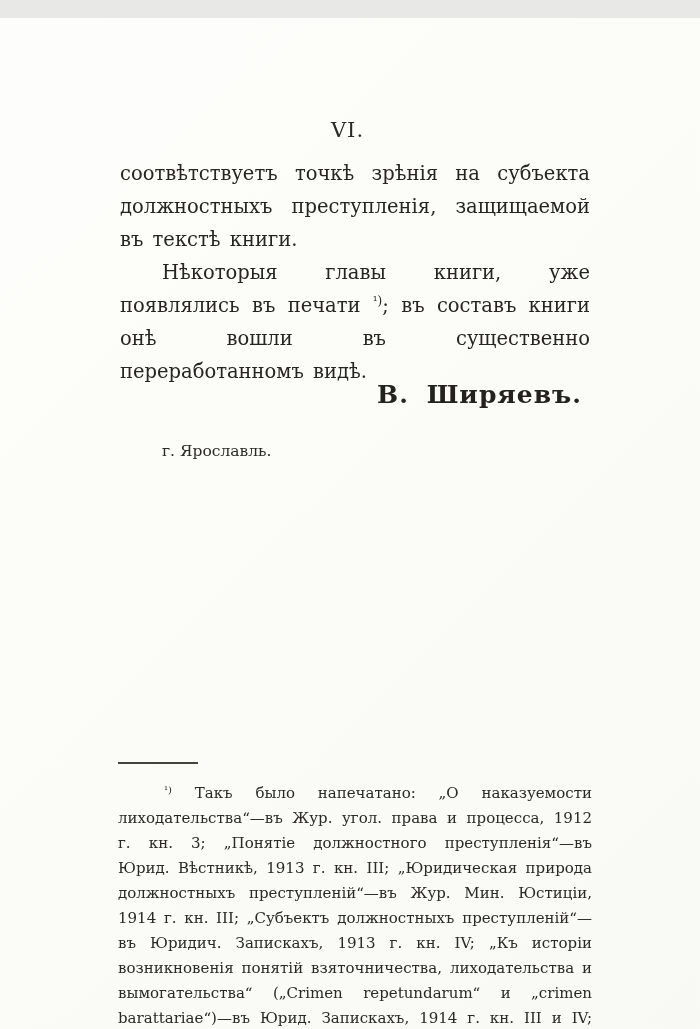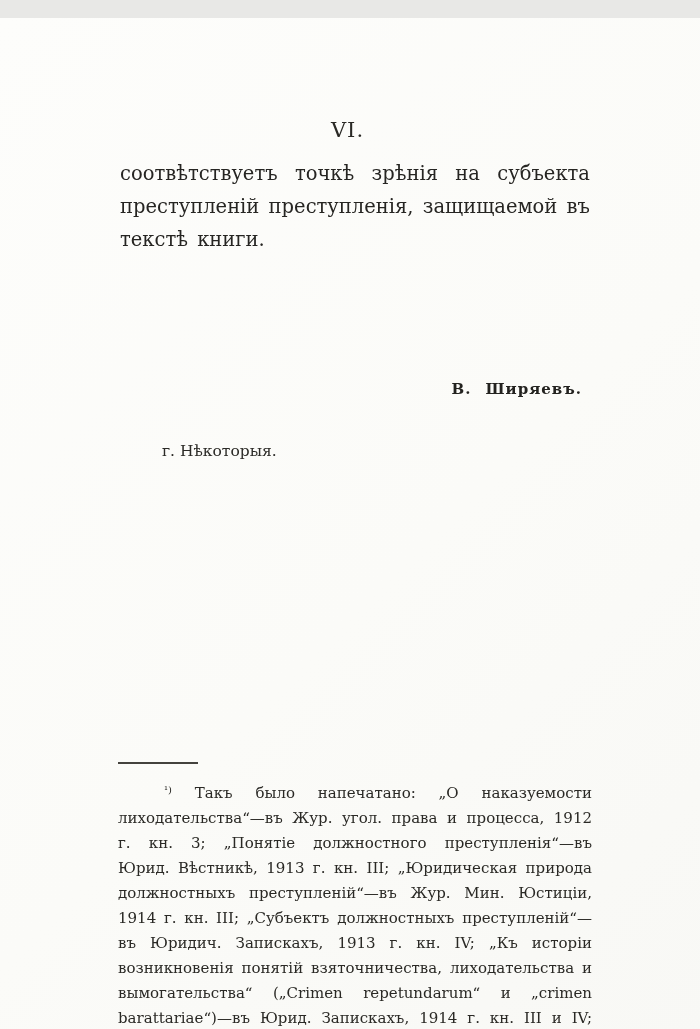--- a/index.html
+++ b/index.html
@@ -49,21 +49,21 @@
     line-height: 0;
     vertical-align: 7px;
     letter-spacing: 0;
   }
   .signature {
     position: absolute;
     top: 362px;
     left: 120px;
     width: 462px;
     text-align: right;
-    font-size: 15px;
+    font-size: 25px;
     font-weight: 700;
     letter-spacing: 1px;
     word-spacing: 8px;
     color: #23221f;
   }
   .dateline {
     position: absolute;
     top: 421px;
     left: 158px;
     font-size: 15.5px;
@@ -100,27 +100,28 @@
   }
 </style>
 </head>
 <body>
 
 <div class="page">
 
   <div class="section-heading">VI.</div>
 
   <div class="text-block">
-    <p>соотвѣтствуетъ точкѣ зрѣнія на субъекта преступленій преступленія, защищаемой въ текстѣ книги.</p>
+    <p>соотвѣтствуетъ точкѣ зрѣнія на субъекта должностныхъ преступленія, защищаемой въ текстѣ книги.</p>
+    <p class="indent"><span>Нѣкоторыя главы книги, уже появлялись въ печати </span><sup class="fn-ref">¹)</sup><span>; въ составъ книги онѣ вошли въ существенно переработанномъ видѣ.</span></p>
   </div>
 
   <div class="signature">В. Ширяевъ.</div>
 
   <div class="dateline">
-    <div class="place">г. Нѣкоторыя.</div>
+    <div class="place">г. Ярославль.</div>
   </div>
 
   <div class="footnote-block">
     <div class="footnote-rule"></div>
     <p class="footnote-text"><sup class="fn-ref">¹)</sup><span> Такъ было напечатано: „О наказуемости лиходательства“—въ Жур. угол. права и процесса, 1912 г. кн. 3; „Понятіе должностного преступленія“—въ Юрид. Вѣстникѣ, 1913 г. кн. III; „Юридическая природа должностныхъ преступленій“—въ Жур. Мин. Юстиціи, 1914 г. кн. III; „Субъектъ должностныхъ преступленій“—въ Юридич. Запискахъ, 1913 г. кн. IV; „Къ исторіи возникновенія понятій взяточничества, лиходательства и вымогательства“ („Crimen repetundarum“ и „crimen barattariae“)—въ Юрид. Запискахъ, 1914 г. кн. III и IV; „Участіе частныхъ лицъ въ должностныхъ преступленіяхъ“—въ Жур. Мин. Юстиціи, 1915 г. кн. III.</span></p>
   </div>
 
 </div>
 
 </body></html>

